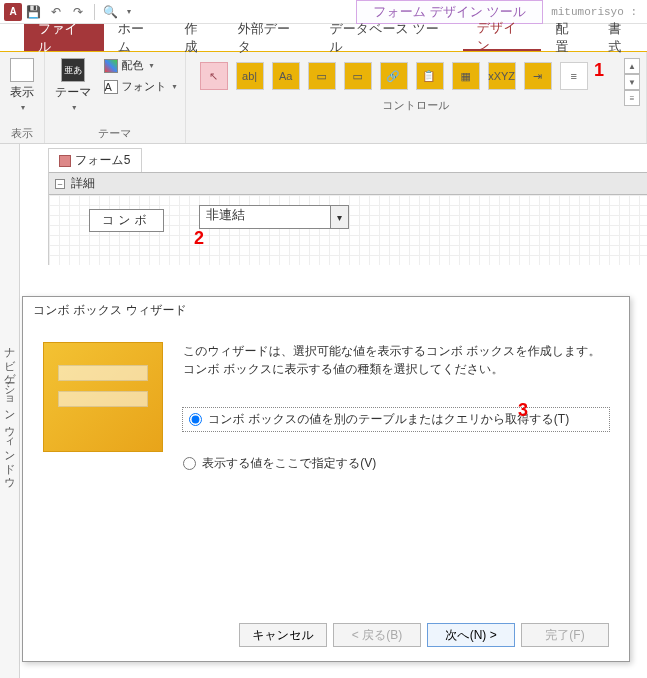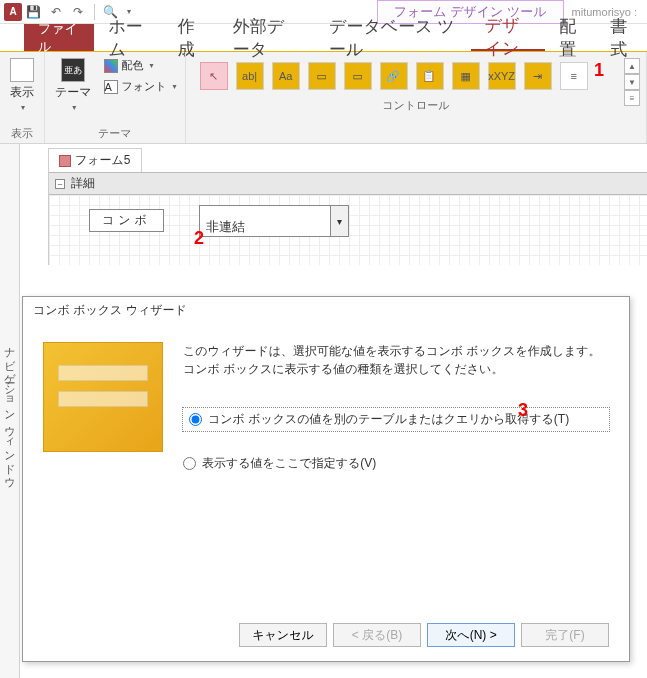--- a/index.html
+++ b/index.html
@@ -5,26 +5,26 @@
 * { box-sizing: border-box; margin: 0; padding: 0; }
 body { font-family: "Meiryo UI", "Yu Gothic UI", sans-serif; font-size: 12px; color: #333; background: #fff; width: 647px; height: 678px; overflow: hidden; position: relative; }
 
 
 .titlebar { height: 24px; background: #fff; display: flex; align-items: center; border-bottom: 1px solid #e0e0e0; padding: 0 4px; }
 .titlebar .app-icon { width: 18px; height: 18px; background: #a4373a; color: #fff; display: flex; align-items: center; justify-content: center; font-size: 10px; font-weight: bold; border-radius: 2px; margin-right: 4px; }
 .titlebar .qat { display: flex; align-items: center; gap: 6px; }
 .titlebar .qat-icon { width: 16px; height: 16px; display: flex; align-items: center; justify-content: center; color: #666; }
 .titlebar .qat-sep { border-left: 1px solid #ccc; height: 16px; margin: 0 2px; }
 .titlebar .tool-tab { margin-left: auto; margin-right: 8px; font-size: 13px; color: #9a5fb5; border: 1px solid #d6a8e6; padding: 2px 16px; background: #fdfdff; }
-.titlebar .db-name { color: #999; font-size: 11px; margin-right: 6px; }
+.titlebar .db-name { color: #999; font-size: 11px; margin-right: 6px; font-family: Liberation Mono, monospace; }
 
 
 .ribbon-tabs { height: 28px; display: flex; align-items: stretch; border-bottom: 1px solid #eab308; background: #fff; padding-left: 24px; }
 .ribbon-tabs .file-tab { background: #a4373a; color: #fff; padding: 0 14px; display: flex; align-items: center; font-size: 13px; }
-.ribbon-tabs .tab { padding: 0 14px; display: flex; align-items: center; font-size: 17px; color: #444; cursor: pointer; }
+.ribbon-tabs .tab { padding: 0 14px; display: flex; align-items: center; font-size: 13px; color: #444; cursor: pointer; }
 .ribbon-tabs .tab.active { color: #a4373a; border-bottom: 2px solid #a4373a; background: #fff; }
 .ribbon-tabs .context-tabs { margin-left: auto; display: flex; }
 
 
 .ribbon-body { height: 92px; background: #f3f3f3; display: flex; border-bottom: 1px solid #d4d4d4; }
 .ribbon-group { border-right: 1px solid #e0e0e0; display: flex; flex-direction: column; padding: 4px 6px 2px 6px; }
 .ribbon-group .group-content { flex: 1; display: flex; align-items: flex-start; gap: 6px; }
 .ribbon-group .group-label { font-size: 11px; color: #666; text-align: center; margin-top: 2px; }
 .big-btn { display: flex; flex-direction: column; align-items: center; gap: 2px; padding: 2px 4px; cursor: pointer; justify-content: space-between; }
 .big-btn .ic { width: 24px; height: 24px; border: 1px solid #aaa; background: #fff; }
@@ -50,21 +50,21 @@
 .nav-pane { width: 20px; background: #f6f6f6; border-right: 1px solid #d4d4d4; display: flex; align-items: center; justify-content: center; writing-mode: vertical-rl; font-size: 11px; color: #555; }
 .doc-area { flex: 1; position: relative; background: #fff; }
 .doc-tab { display: inline-flex; align-items: center; gap: 4px; border: 1px solid #d0d0d0; border-bottom: none; padding: 3px 10px; background: #fff; margin: 4px 0 0 28px; font-size: 12px; }
 .doc-tab .form-ic { width: 12px; height: 12px; background: #d88; border: 1px solid #a55; }
 .ruler-h { margin-left: 28px; height: 18px; background: #fff; border: 1px solid #ccc; border-right: none; font-size: 9px; color: #555; padding-left: 2px; white-space: nowrap; overflow: hidden; }
 .design-surf { margin-left: 28px; background: #fff; border-left: 1px solid #ccc; }
 .section-hdr { background: #e8e8e8; border-top: 1px solid #bbb; border-bottom: 1px solid #bbb; padding: 2px 6px; font-size: 12px; display: flex; align-items: center; gap: 6px; }
 .section-hdr .collapse { width: 10px; height: 10px; border: 1px solid #888; display:flex; align-items:center; justify-content:center; font-size:8px; background:#fff; }
 .grid-area { height: 70px; background-image: linear-gradient(#eee 1px, transparent 1px), linear-gradient(90deg, #eee 1px, transparent 1px); background-size: 10px 10px; position: relative; padding: 10px; }
 .label-ctl { position: absolute; left: 40px; top: 14px; border: 1px solid #888; padding: 2px 12px; font-size: 12px; background: #fff; letter-spacing: 4px; }
-.combo-ctl { position: absolute; left: 150px; top: 10px; width: 150px; height: 32px; border: 1px solid #888; background: #fff; display: flex; align-items: flex-end; }
+.combo-ctl { position: absolute; left: 150px; top: 10px; width: 150px; height: 24px; border: 1px solid #888; background: #fff; display: flex; align-items: flex-start; }
 .combo-ctl .val { flex: 1; padding: 0 6px; font-size: 13px; }
 .combo-ctl .arrow { width: 18px; height: 100%; border-left: 1px solid #888; display:flex; align-items:center; justify-content:center; font-size: 10px; background:#f0f0f0; }
 
 
 .wizard { position: absolute; left: 22px; top: 296px; width: 608px; height: 366px; background: #fff; border: 1px solid #999; box-shadow: 2px 2px 6px rgba(0,0,0,.2); display: flex; flex-direction: column; }
 .wizard .wiz-title { padding: 5px 10px; font-size: 12px; color: #333; }
 .wizard .wiz-body { flex: 1; display: flex; padding: 18px 20px 10px 20px; gap: 20px; }
 .wizard .wiz-img { width: 120px; height: 110px; background: linear-gradient(135deg, #f3c233, #e8a41a); border: 1px solid #d89a10; position: relative; }
 .wizard .wiz-img::before, .wizard .wiz-img::after { content:""; position:absolute; left:14px; right:14px; height:14px; background: rgba(255,255,255,.55); border:1px solid rgba(0,0,0,.1); }
 .wizard .wiz-img::before { top: 22px; }

